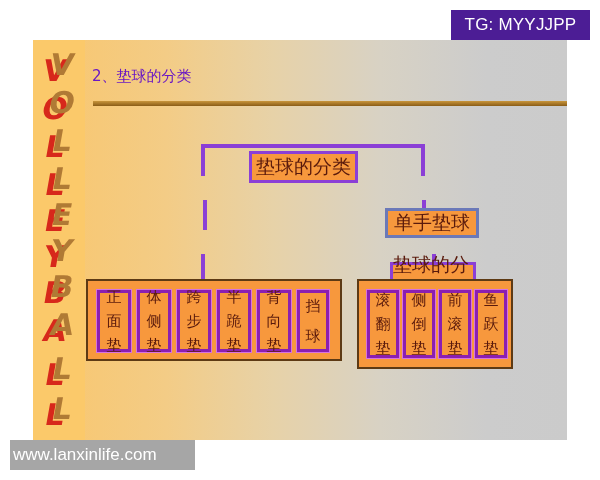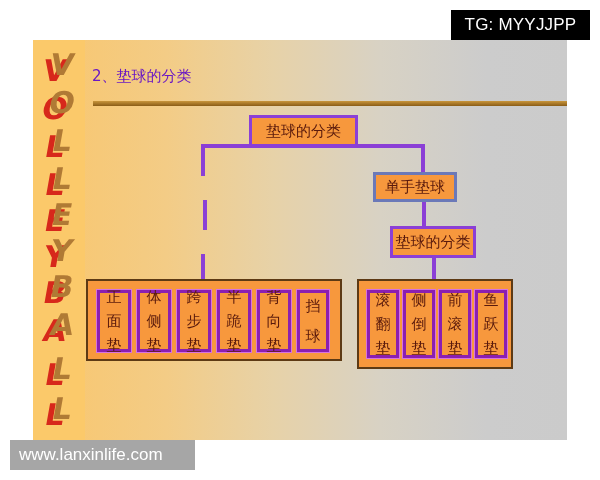--- a/index.html
+++ b/index.html
@@ -1,29 +1,29 @@
 <!DOCTYPE html>
 <html><head>
 <meta charset="utf-8">
 <style>
   * { margin:0; padding:0; box-sizing:border-box; }
   html, body { width:600px; height:480px; background:#ffffff; overflow:hidden; }
   body { position:relative; font-family:"DejaVu Serif", serif; }
 
   .tg-badge {
     position:absolute; left:451px; top:10px; width:139px; height:30px;
-    background:#000000; color:#ffffff;
+    background:#4c1d95; color:#ffffff;
     font-family:"Liberation Sans", sans-serif; font-size:17px;
     display:flex; align-items:center; justify-content:center; letter-spacing:0.2px;
   }
   .url-badge {
     position:absolute; left:10px; top:440px; width:185px; height:30px;
     background:#a6a6a6; color:#ffffff;
     font-family:"Liberation Sans", sans-serif; font-size:17px;
-    display:flex; align-items:center; padding-left:9px;
+    display:flex; align-items:center; padding-left:3px;
   }
 
   .slide {
     position:absolute; left:33px; top:40px; width:534px; height:400px;
     background: linear-gradient(90deg, #f9c66c 0%, #f3cc86 25%, #e7d2a8 45%, #d8d2c4 65%, #cccccc 85%, #cbcbcb 100%);
     overflow:hidden;
   }
   .side-strip {
     position:absolute; left:0; top:0; width:52px; height:400px;
     background:#fbc96a;
@@ -41,22 +41,23 @@
     color:#6a18c4; font-weight:normal; font-size:15px;
     font-family:"DejaVu Sans", sans-serif;
   }
   .title-rule {
     position:absolute; left:60px; top:61px; width:474px; height:5px;
     background:linear-gradient(180deg,#c9963b,#8a5c17);
   }
 
   .node {
     position:absolute; background:#f7983d; color:#5a1a0c;
-    font-size:15px; display:flex; align-items:center; justify-content:center;
+    font-size:19px; display:flex; align-items:center; justify-content:center;
     font-family:"DejaVu Serif", serif;
+    margin-top:36px;
   }
   .node.purple { border:3px solid #8b3fd6; }
   .node.blue { border:3px solid #6b79b8; }
 
   .line { position:absolute; background:#8b3fd6; }
 
   .group {
     position:absolute; background:#f7983d; border:2px solid #5d3a14;
   }
   .leaf {
@@ -93,21 +94,21 @@
   <div class="line" style="left:168px; top:104px; width:224px; height:4px;"></div>
   <div class="line" style="left:168px; top:104px; width:4px; height:32px;"></div>
   <div class="line" style="left:388px; top:104px; width:4px; height:32px;"></div>
   <div class="line" style="left:170px; top:160px; width:4px; height:30px;"></div>
   <div class="line" style="left:389px; top:160px; width:4px; height:30px;"></div>
   <div class="line" style="left:168px; top:214px; width:4px; height:26px;"></div>
   <div class="line" style="left:399px; top:214px; width:4px; height:26px;"></div>
 
   <div class="node purple" style="left:216px; top:75px; width:109px; height:32px;">垫球的分类</div>
 
-  <div class="node blue" style="left:340px; top:132px; width:84px; height:30px;font-family:Liberation Mono, monospace;">单手垫球</div>
+  <div class="node blue" style="left:352px; top:132px; width:94px; height:30px;font-family:Liberation Mono, monospace;">单手垫球</div>
 
   <div class="node purple" style="left:357px; top:186px; width:86px; height:32px;">垫球的分类</div>
 
   <div class="group" style="left:53px; top:239px; width:256px; height:82px;">
     <div class="leaf" style="left:9px; width:34px; height:62px;">
       <span>正</span>
         <span>面</span>
         <span>垫</span>
     </div>
     <div class="leaf" style="left:49px; width:34px; height:62px;">

